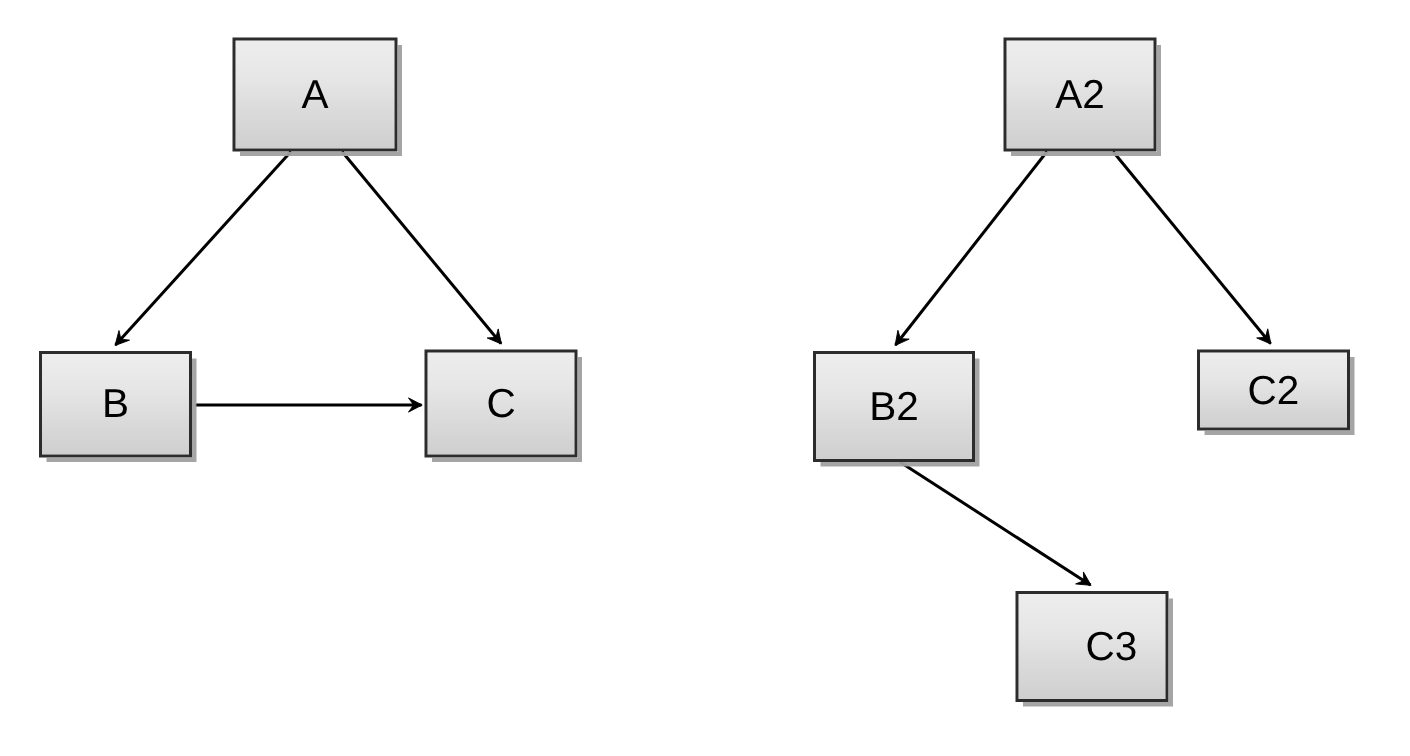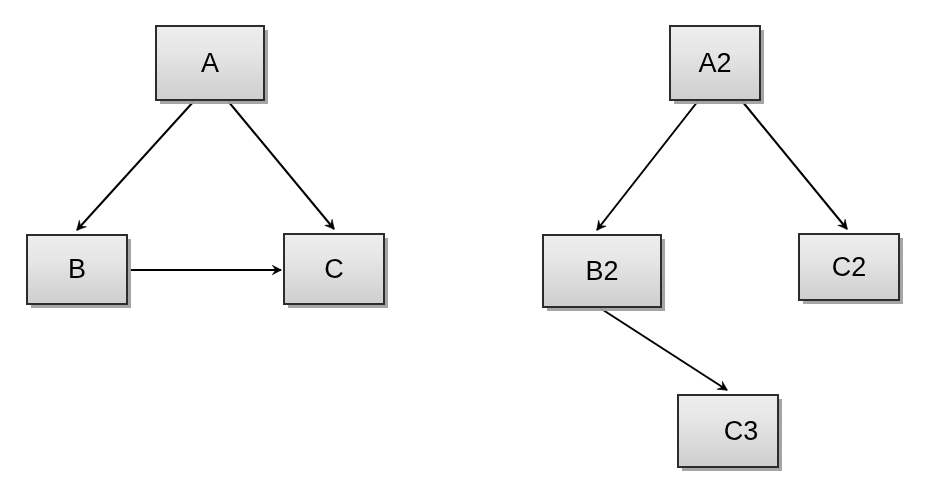--- a/index.html
+++ b/index.html
@@ -68,26 +68,26 @@
 
   <div class="node" style="left: 155px; top: 25px; width: 110px; height: 76px;">
     <span class="node-label">A</span>
   </div>
   <div class="node" style="left: 26px; top: 234px; width: 102px; height: 71px;">
     <span class="node-label">B</span>
   </div>
   <div class="node" style="left: 283px; top: 233px; width: 102px; height: 72px;">
     <span class="node-label">C</span>
   </div>
-  <div class="node" style="left: 669px; top: 25px; width: 92px; height: 76px; text-align: center;">
+  <div class="node" style="left: 669px; top: 25px; width: 102px; height: 76px; text-align: center;">
     <span class="node-label">A2</span>
   </div>
-  <div class="node" style="left: 542px; top: 234px; width: 120px; height: 74px;">
+  <div class="node" style="left: 542px; top: 234px; width: 108px; height: 74px;">
     <span class="node-label">B2</span>
   </div>
-  <div class="node" style="left: 798px; top: 233px; width: 102px; height: 68px;">
+  <div class="node" style="left: 798px; top: 233px; width: 102px; height: 54px;">
     <span class="node-label">C2</span>
   </div>
   <div class="node" style="left: 677px; top: 394px; width: 102px; height: 74px; padding-left: 26px;">
     <span class="node-label">C3</span>
   </div>
 
 </div>
 
 </body></html>

